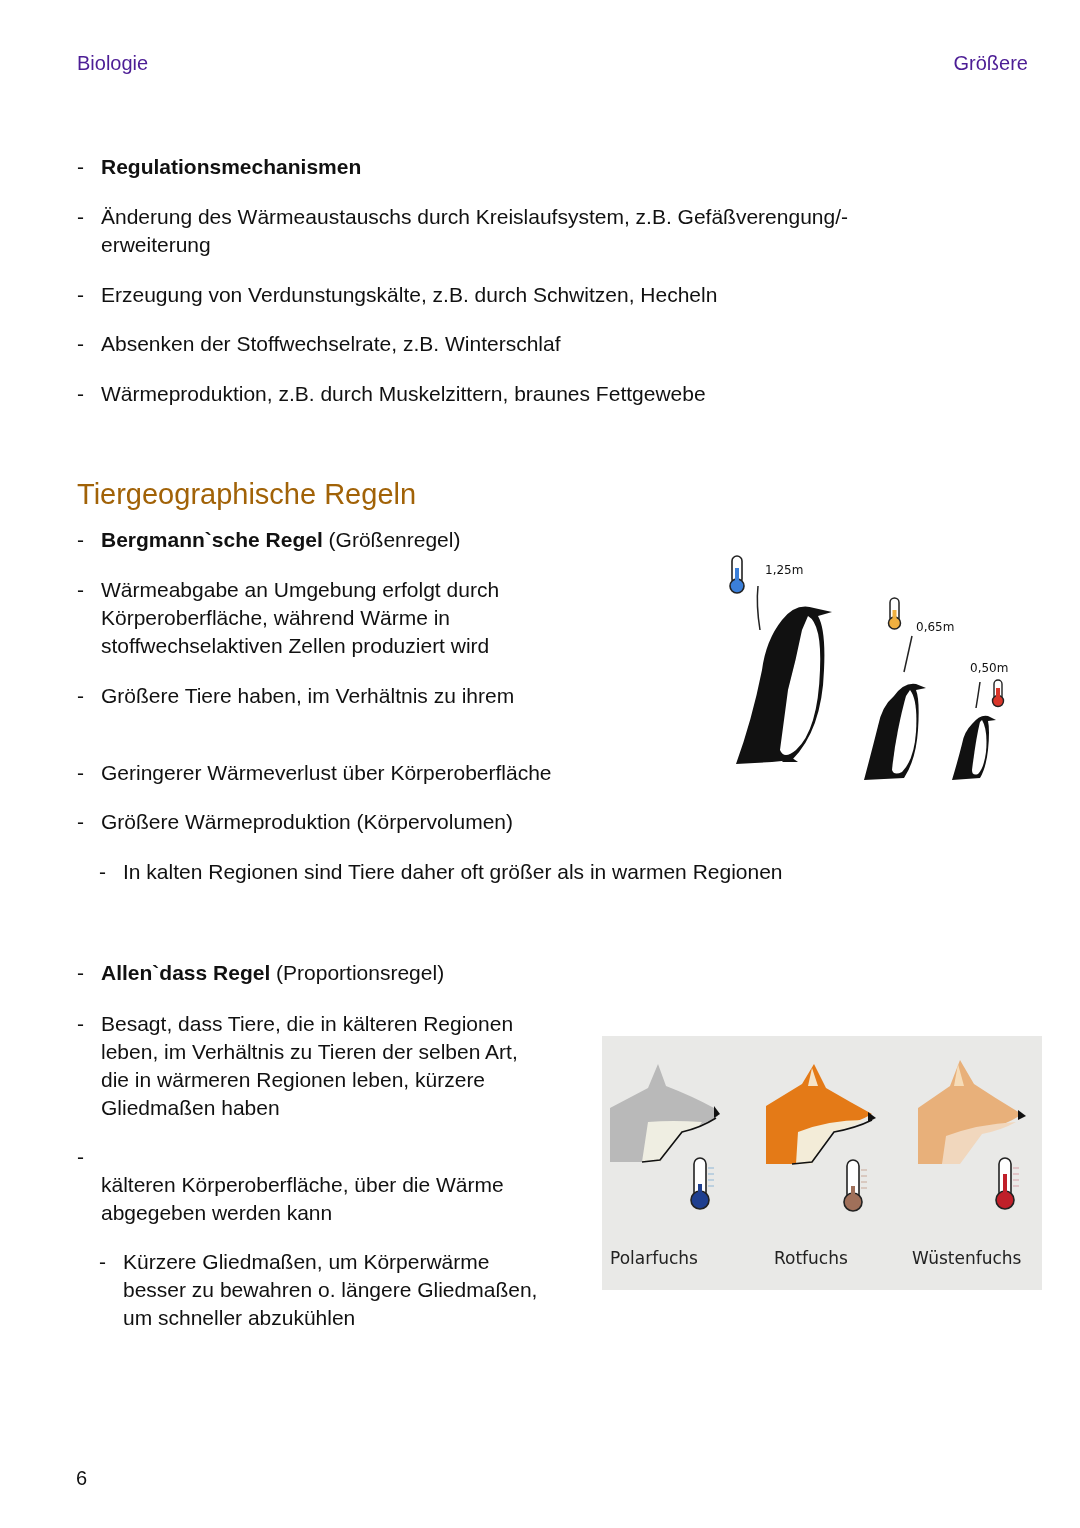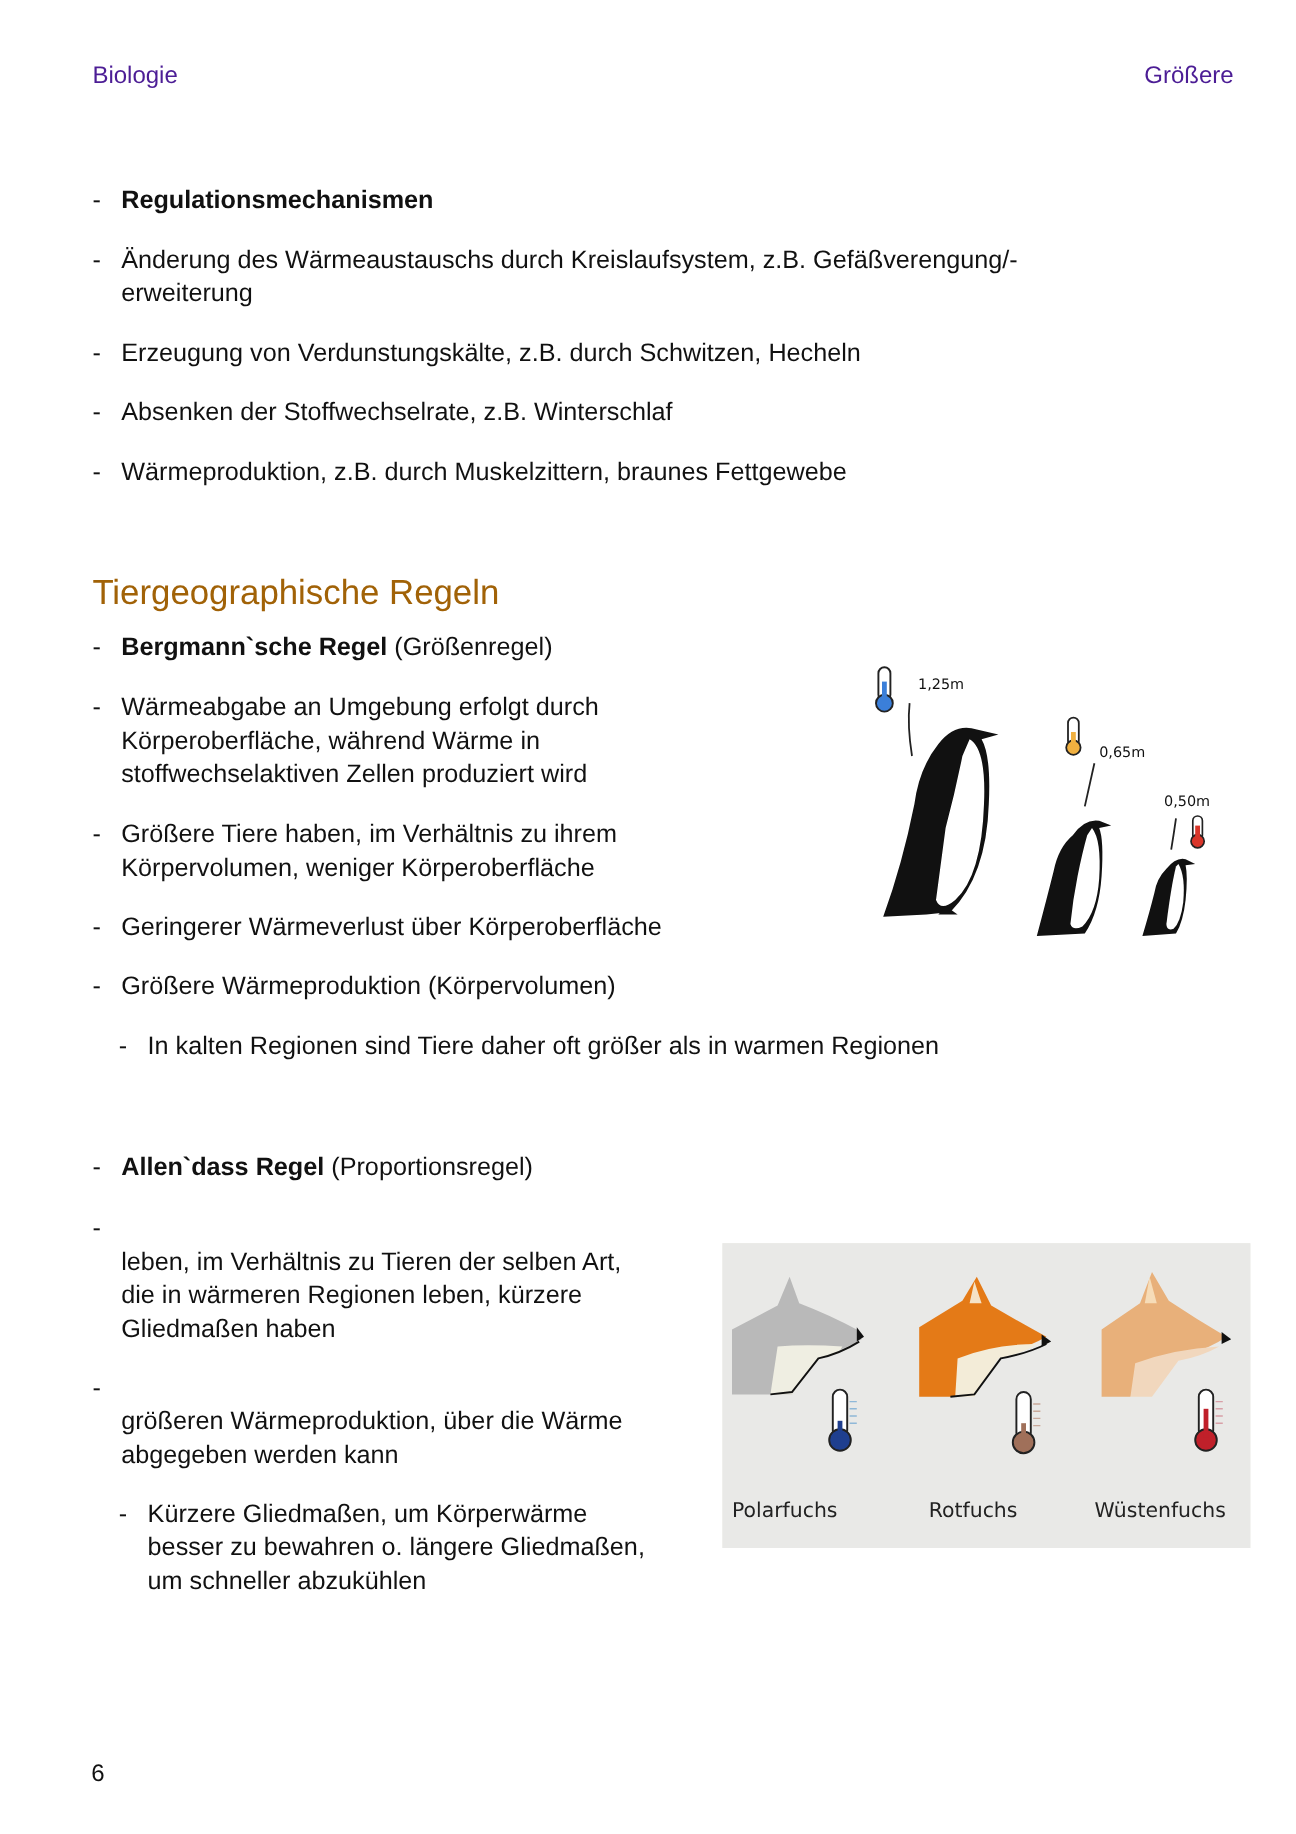--- a/index.html
+++ b/index.html
@@ -54,21 +54,21 @@
 <div class="item" style="top:526px">
   <span class="dash">-</span>
   <span class="txt"><span class="b">Bergmann`sche Regel</span><span> (Größenregel)</span></span>
 </div>
 <div class="item" style="top:576px">
   <span class="dash">-</span>
   <span class="txt"><span>Wärmeabgabe an Umgebung erfolgt durch</span><br><span>Körperoberfläche, während Wärme in</span><br><span>stoffwechselaktiven Zellen produziert wird</span></span>
 </div>
 <div class="item" style="top:682px">
   <span class="dash">-</span>
-  <span class="txt"><span>Größere Tiere haben, im Verhältnis zu ihrem</span><br><span>Körpervolumen, weniger Körperoberfläche</span></span>
+  <span class="txt"><span>Größere Tiere haben, im Verhältnis zu ihrem</span><br></span>
 </div>
 <div class="item" style="top:759px">
   <span class="dash">-</span>
   <span class="txt">Geringerer Wärmeverlust über Körperoberfläche</span>
 </div>
 <div class="item" style="top:808px">
   <span class="dash">-</span>
   <span class="txt">Größere Wärmeproduktion (Körpervolumen)</span>
 </div>
 <div class="item sub" style="top:858px">
@@ -118,25 +118,25 @@
     <path d="M260 170 Q266 180 264 202 Q262 218 256 224 Q250 226 250 220 Q252 204 254 192 Q256 180 258 172Z" fill="#fff"></path>
   </g>
 </svg>
 
 <div class="item" style="top:959px">
   <span class="dash">-</span>
   <span class="txt"><span class="b">Allen`dass Regel</span><span> (Proportionsregel)</span></span>
 </div>
 <div class="item" style="top:1010px">
   <span class="dash">-</span>
-  <span class="txt"><br><span>leben, im Verhältnis zu Tieren der selben Art,</span><br><span>die in wärmeren Regionen leben, kürzere</span><br><span>Gliedmaßen haben</span></span>
+  <span class="txt"><span>Besagt, dass Tiere, die in kälteren Regionen</span><br><span>leben, im Verhältnis zu Tieren der selben Art,</span><br><span>die in wärmeren Regionen leben, kürzere</span><br><span>Gliedmaßen haben</span></span>
 </div>
 <div class="item" style="top:1143px">
   <span class="dash">-</span>
-  <span class="txt"><br><span>größeren Wärmeproduktion, über die Wärme</span><br><span>abgegeben werden kann</span></span>
+  <span class="txt"><br><span>kälteren Körperoberfläche, über die Wärme</span><br><span>abgegeben werden kann</span></span>
 </div>
 <div class="item sub" style="top:1248px">
   <span class="dash">-</span>
   <span class="txt"><span>Kürzere Gliedmaßen, um Körperwärme</span><br><span>besser zu bewahren o. längere Gliedmaßen,</span><br><span>um schneller abzukühlen</span></span>
 </div>
 
 <svg class="foxes" viewBox="0 0 440 254">
   <rect x="0" y="0" width="440" height="254" fill="#e9e9e7"></rect>
 
   <g>

